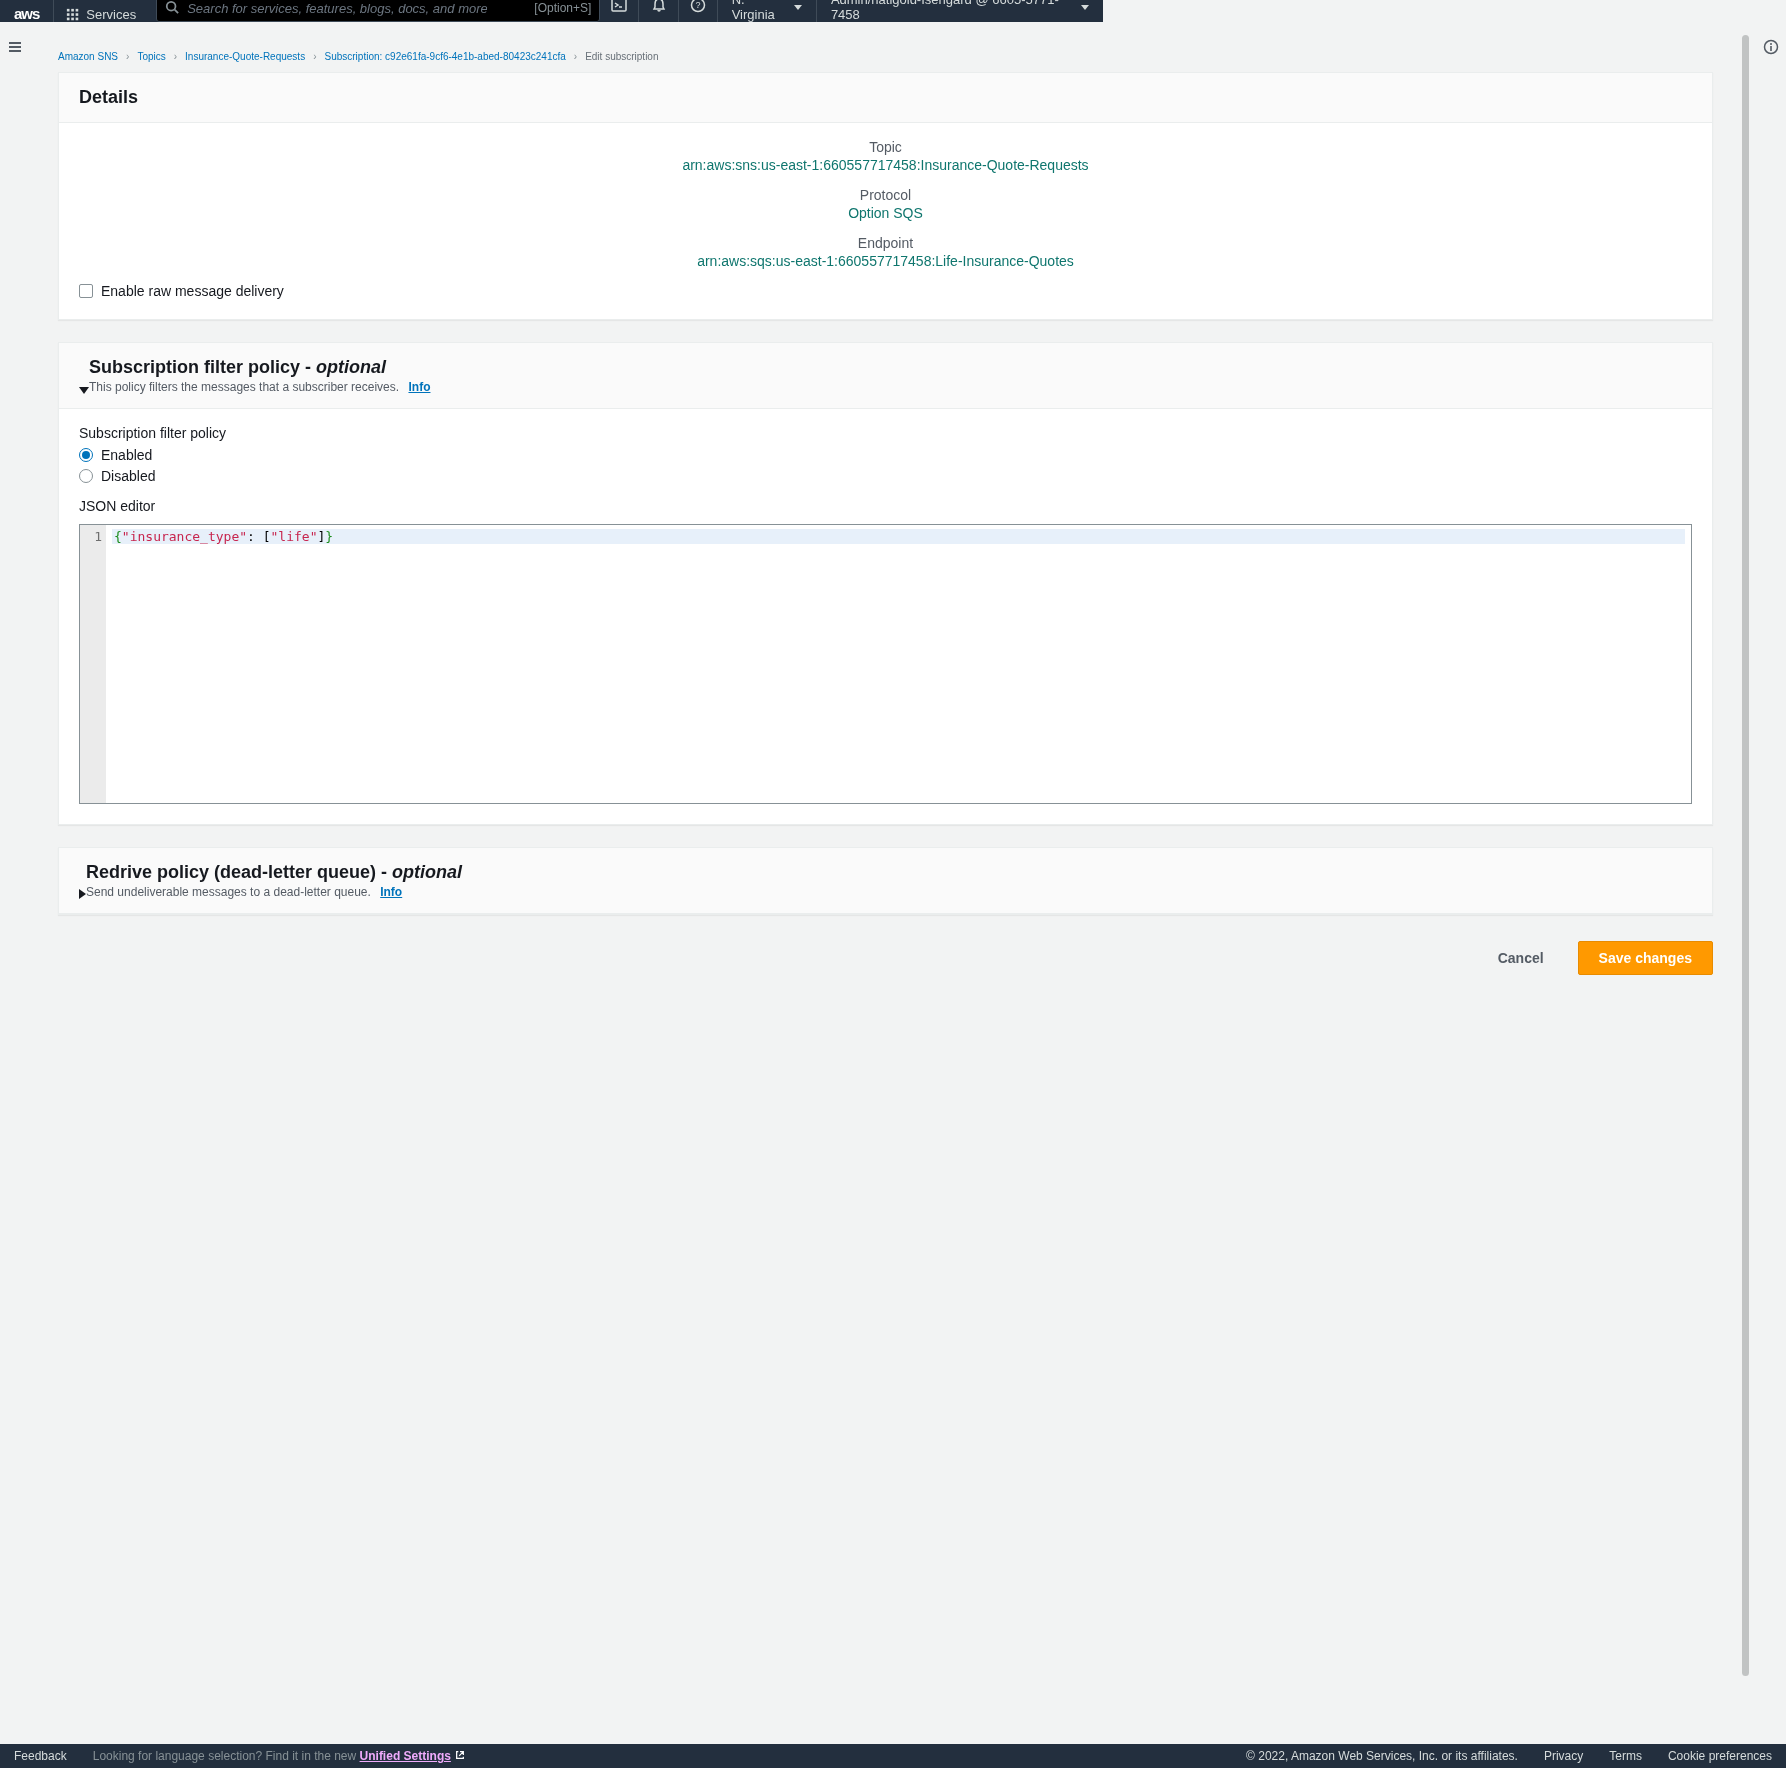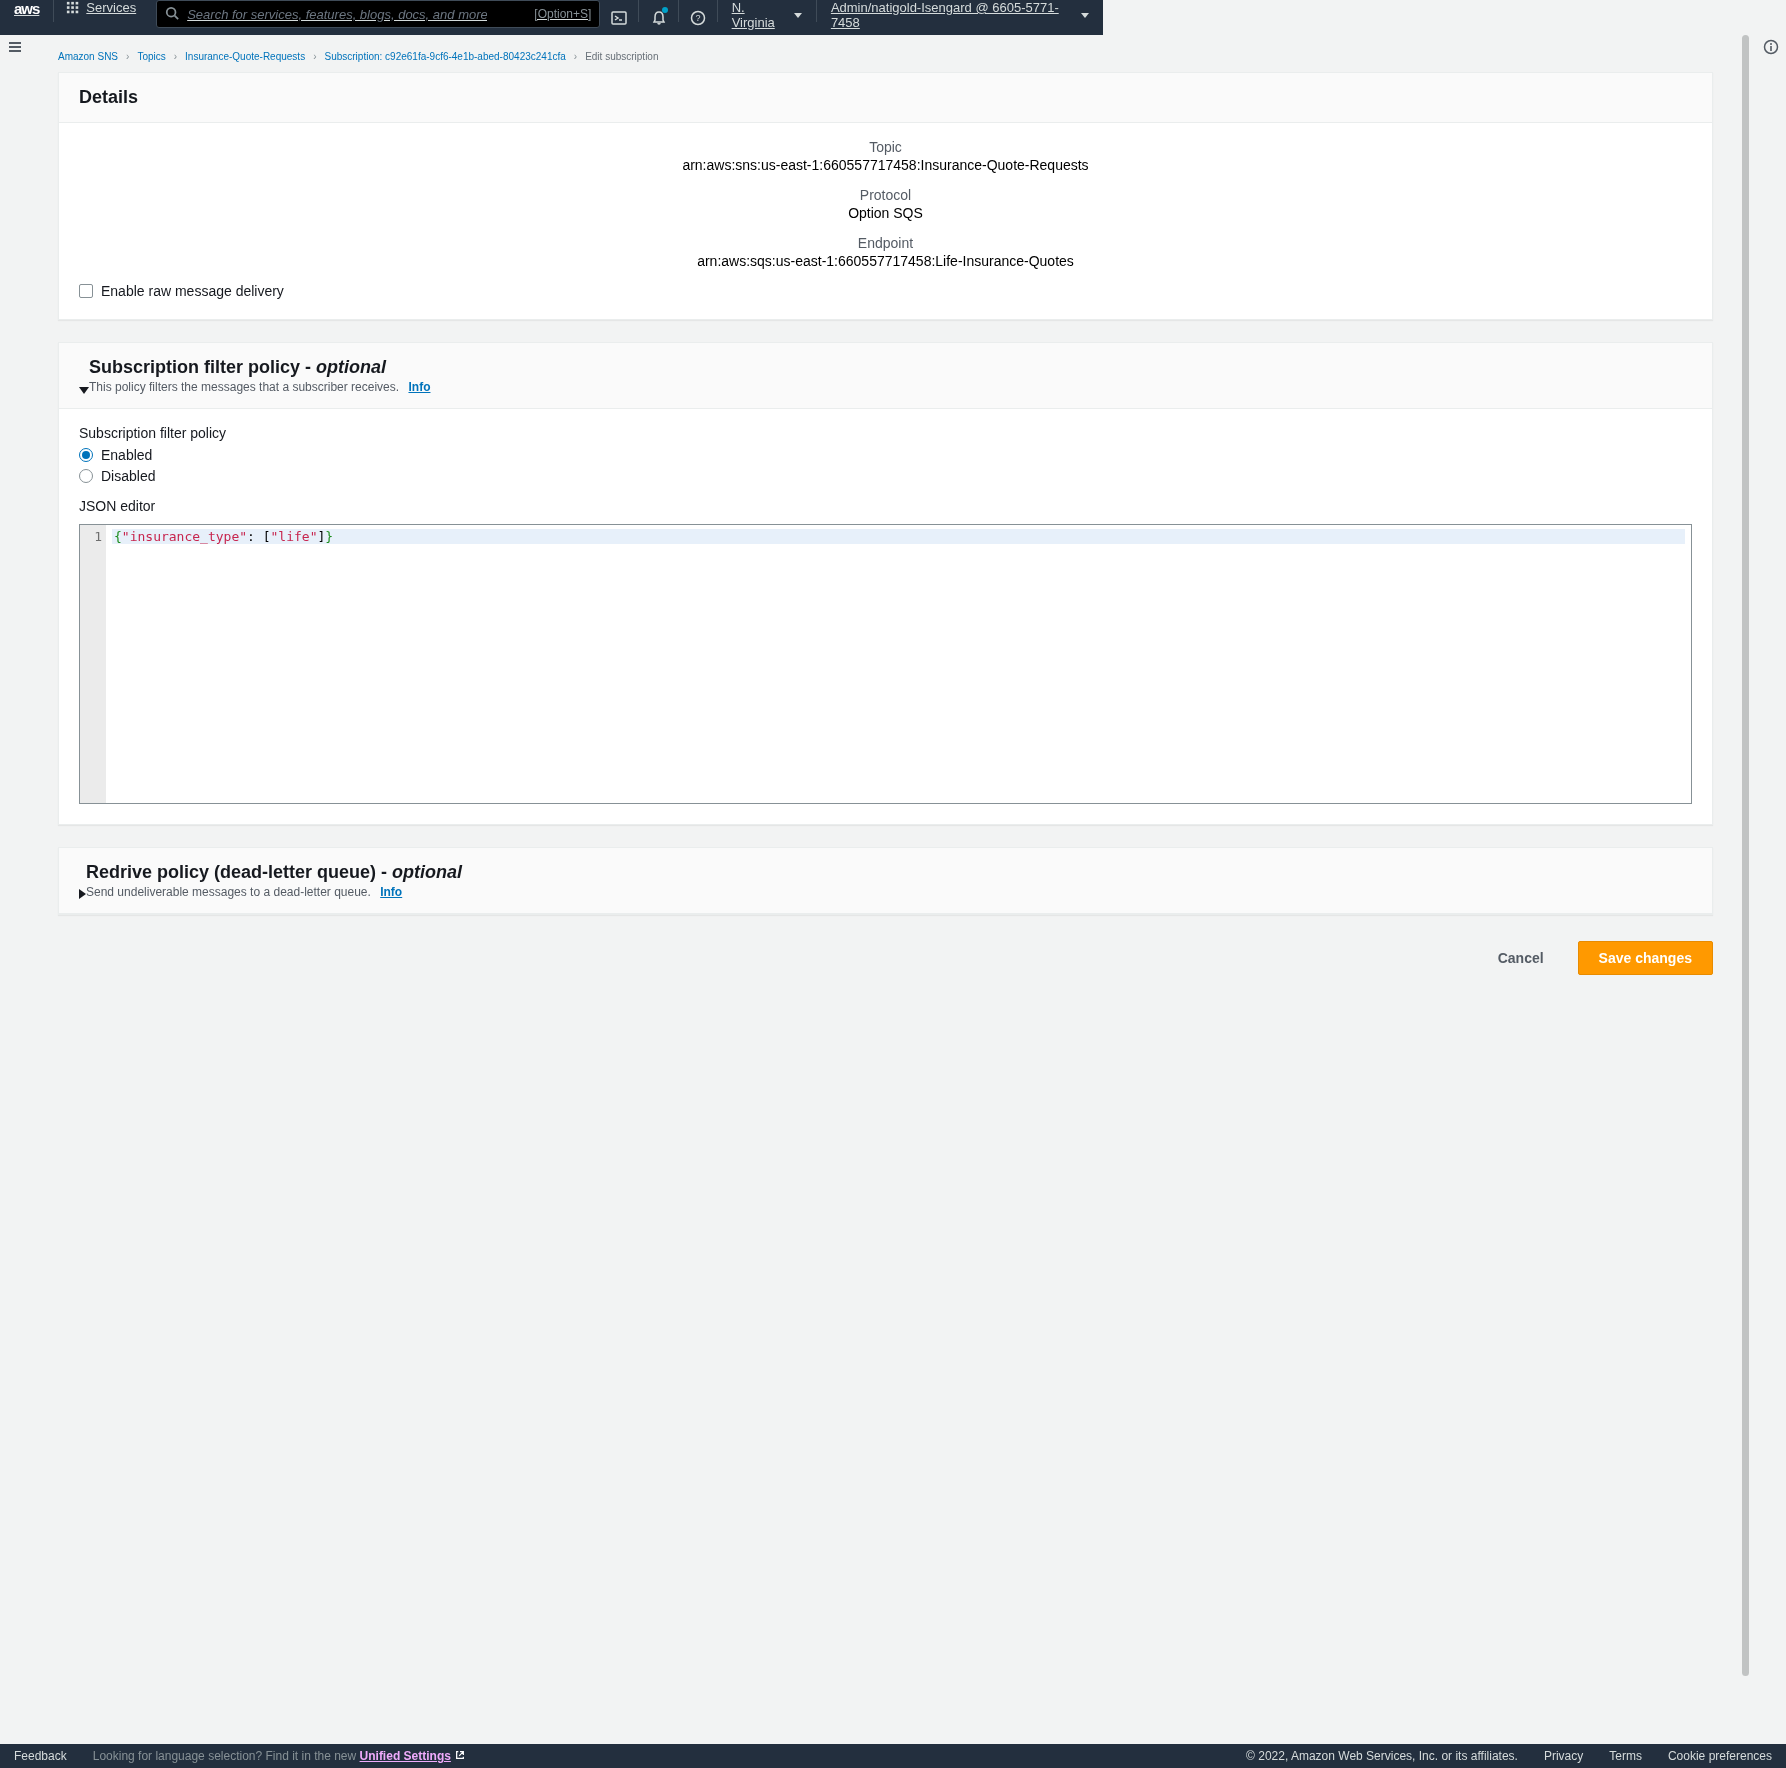--- a/index.html
+++ b/index.html
@@ -7,26 +7,25 @@
     font-family: "Amazon Ember", "Helvetica Neue", Arial, sans-serif;
     font-size: 14px;
     color: #16191f;
     background: #f2f3f3;
     width: 1103px;
     overflow: hidden;
   }
   
   .topnav {
     background: #232f3e;
-    height: 35px;
+    height: 22px;
     display: flex;
-    align-items: flex-start;
+    align-items: flex-end;
     color: #d5dbdb;
     font-size: 13px;
-    text-decoration: underline;
   }
   .topnav .logo { padding: 0 14px; display:flex; align-items:center; }
   .topnav .logo-text { font-weight: 700; letter-spacing: -1px; color:#fff; font-size:15px;}
   .topnav .divider { width:1px; height:22px; background:#3f4b58; }
   .topnav .services { display:flex; align-items:center; gap:6px; padding:0 12px; }
   .grid-icon { width:14px; height:14px; display:inline-block; }
   .grid-icon svg { display:block;}
   .searchbox {
     display:flex; align-items:center; background:#000000; border:1px solid #3f4b58;
     height:28px; border-radius:3px; margin-left:8px; width:465px; padding:0 8px; gap:8px;
@@ -82,21 +81,21 @@
     box-shadow: 0 1px 1px rgba(0,0,0,0.05);
   }
   .panel-header {
     padding:14px 20px; border-bottom:1px solid #eaeded; background:#fafafa;
   }
   .panel-header h2 { font-size:18px; font-weight:700; }
   .panel-body { padding:16px 20px 20px 20px; }
 
   .field { margin-bottom:14px;text-align:center; }
   .field-label { color:#545b64; font-size:14px; margin-bottom:2px; }
-  .field-value { color:#000000; font-size:14px; }
+  .field-value { color:#0f766e; font-size:14px; }
 
   .checkbox-row { display:flex; align-items:center; gap:8px; margin-top:4px;}
   .checkbox { width:14px; height:14px; border:1px solid #879196; border-radius:2px; background:#fff; }
 
   .expandable-header { display:flex; align-items:flex-end; }
   .disclosure { width:0; height:0; margin-top:6px; }
   .disclosure.open { border-left:5px solid transparent; border-right:5px solid transparent; border-top:7px solid #16191f; }
   .disclosure.closed { border-top:5px solid transparent; border-bottom:5px solid transparent; border-left:7px solid #16191f; }
   .exp-title { font-size:18px; font-weight:700; }
   .optional { font-style:italic; font-weight:700; }

